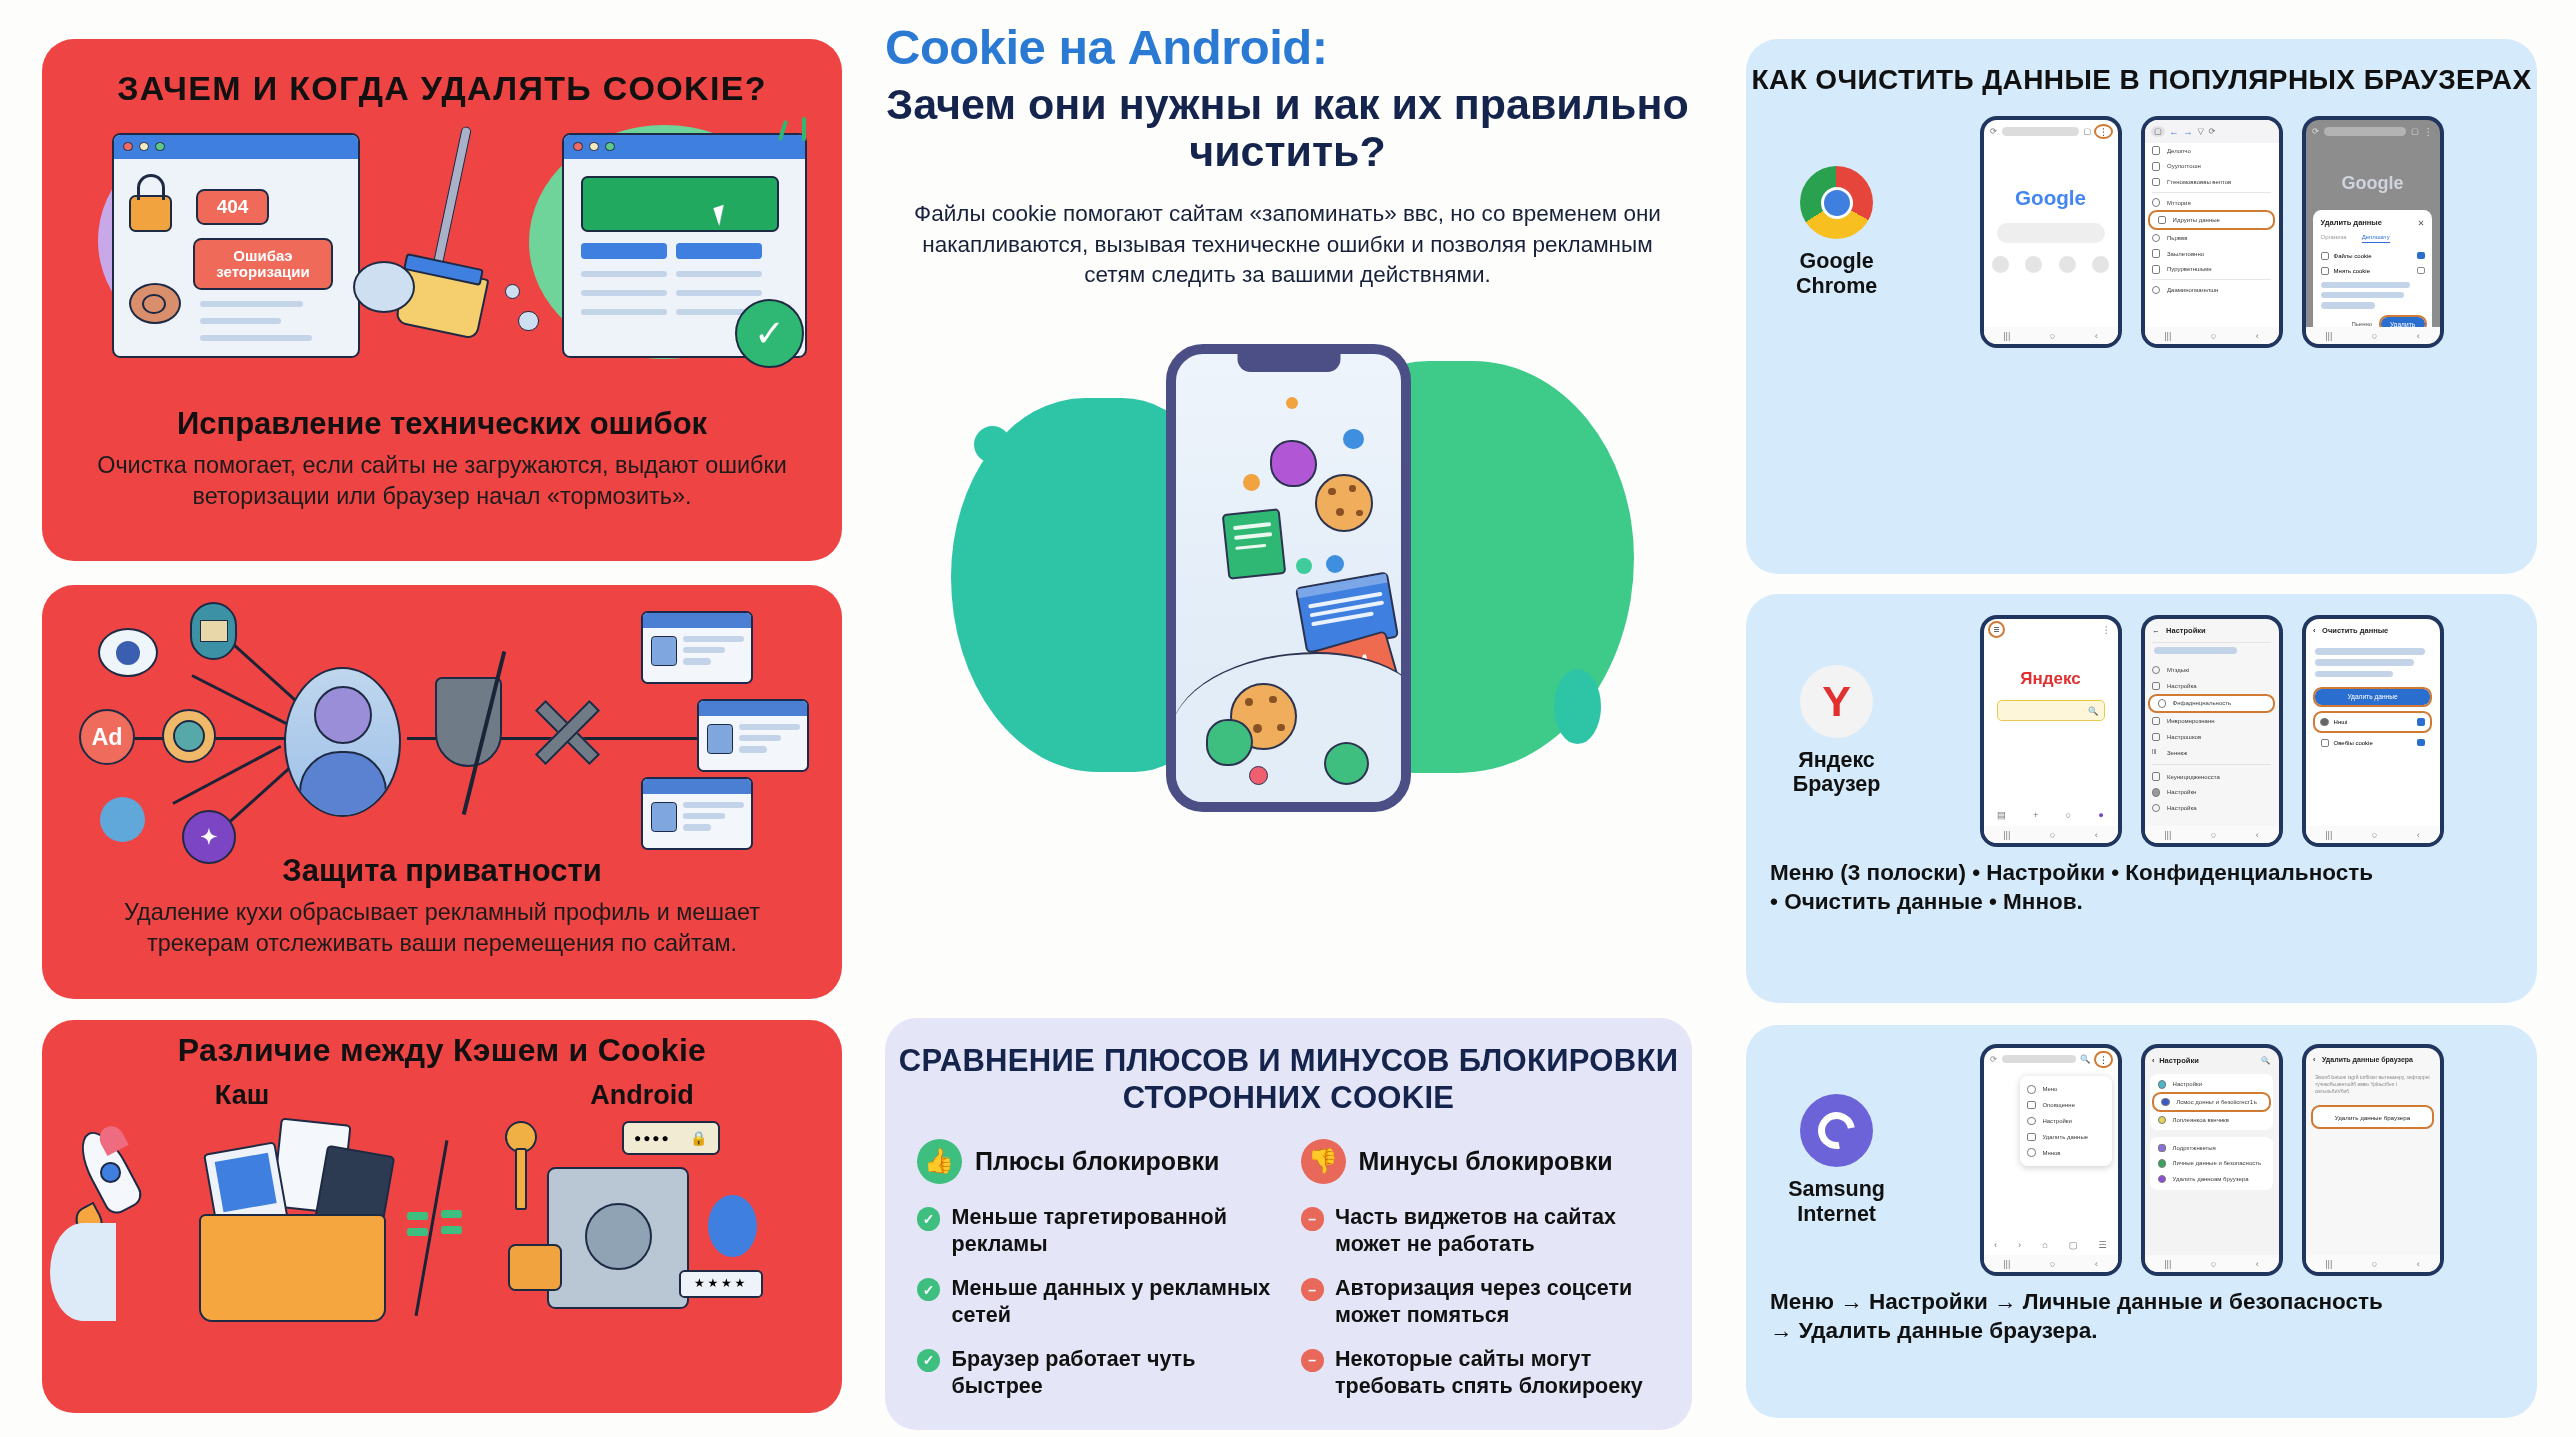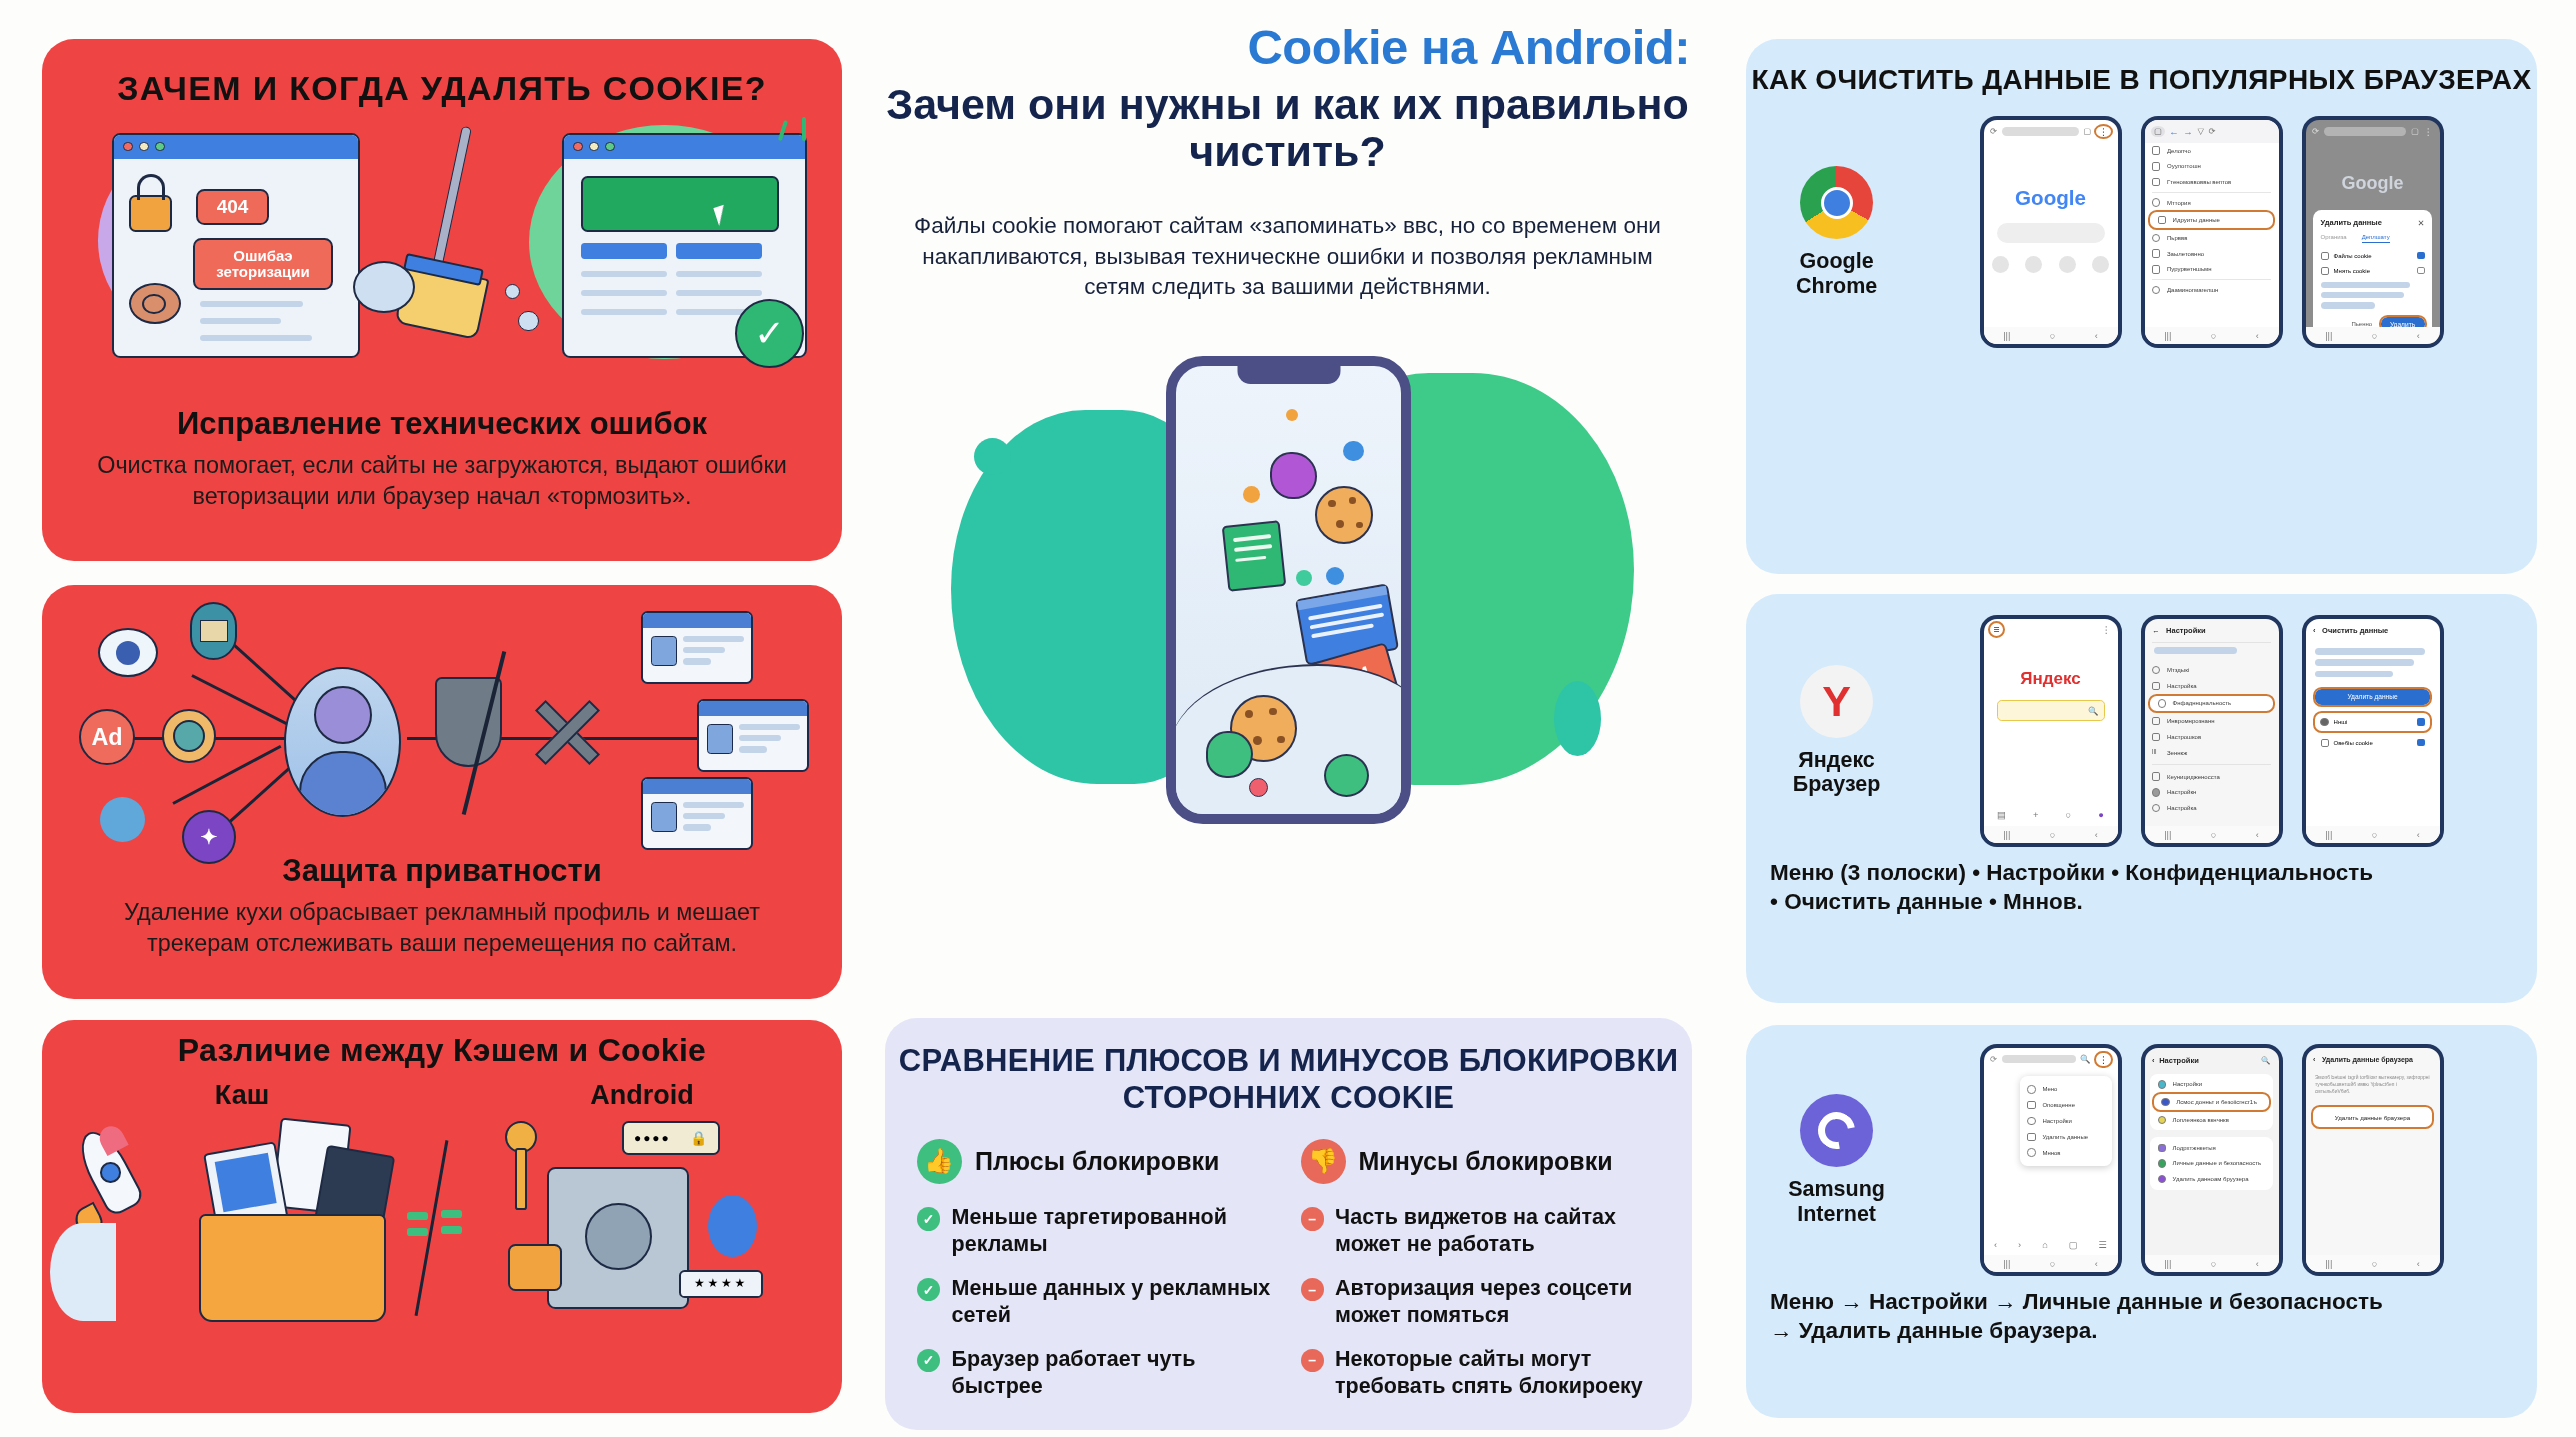--- a/index.html
+++ b/index.html
@@ -77,30 +77,30 @@
     border-radius: 6.6px; background: #f3f7fc; overflow: hidden;
   }
   .mini-bar { height: 15px; background: #4a7fd4; }
 
   
   #cache-art { height: 215px; }
 
   
   #center { position: absolute; left: 885px; top: 19px; width: 805px; }
   #main-title-blue {
-    text-align: right; color: #2a7ad4; font-weight: 700;
+    text-align: left; color: #2a7ad4; font-weight: 700;
     font-size: 49px; letter-spacing: -0.5px;
   }
   #main-title-dark {
     text-align: center; color: #14244c; font-weight: 700;
     font-size: 43px; line-height: 1.1; margin-top: 5.6px;
   }
   #intro {
     text-align: center; color: #17213a; font-size: 22.5px;
-    line-height: 1.36; margin-top: 36px; padding: 0 20.6px;
+    line-height: 1.36; margin-top: 24px; padding: 0 20.6px;
   }
   #phone-art { position: relative; width: 805px; height: 562px; margin-top: 3.7px; }
   #phone-frame {
     position: absolute; left: 281px; top: 49px; width: 245px; height: 468px;
     border: 10.3px solid #4b4f85; border-radius: 37px;
     background: linear-gradient(#eef4fb, #dce9f6);
     overflow: hidden; z-index: 3;
   }
   .notch {
     position: absolute; left: 50%; transform: translateX(-50%); top: -1.9px;

